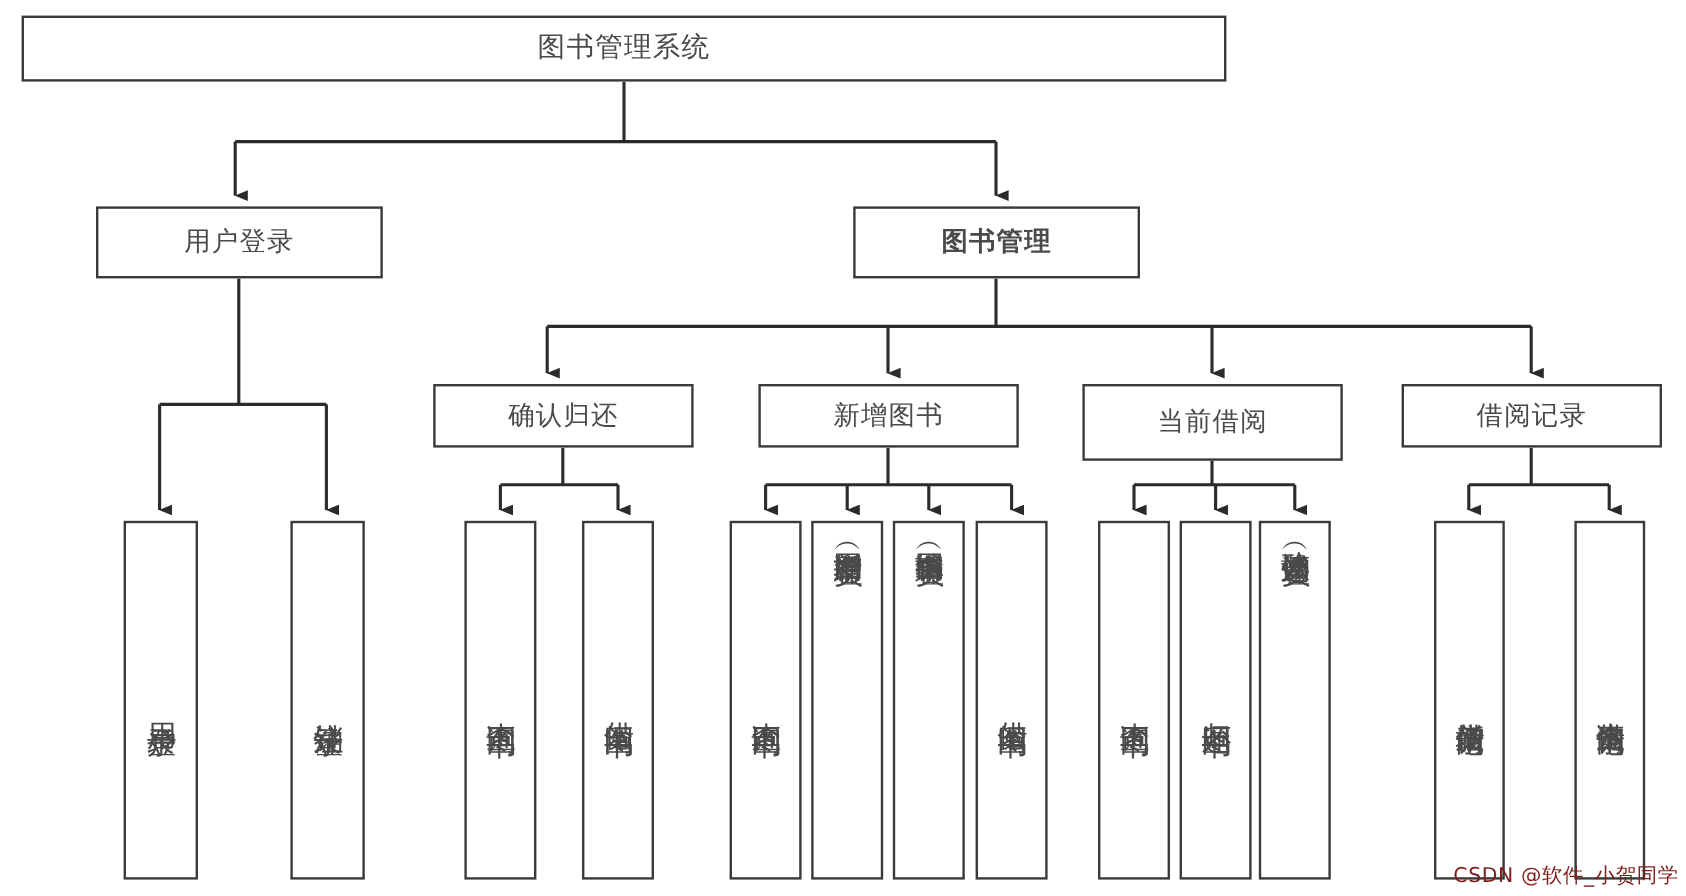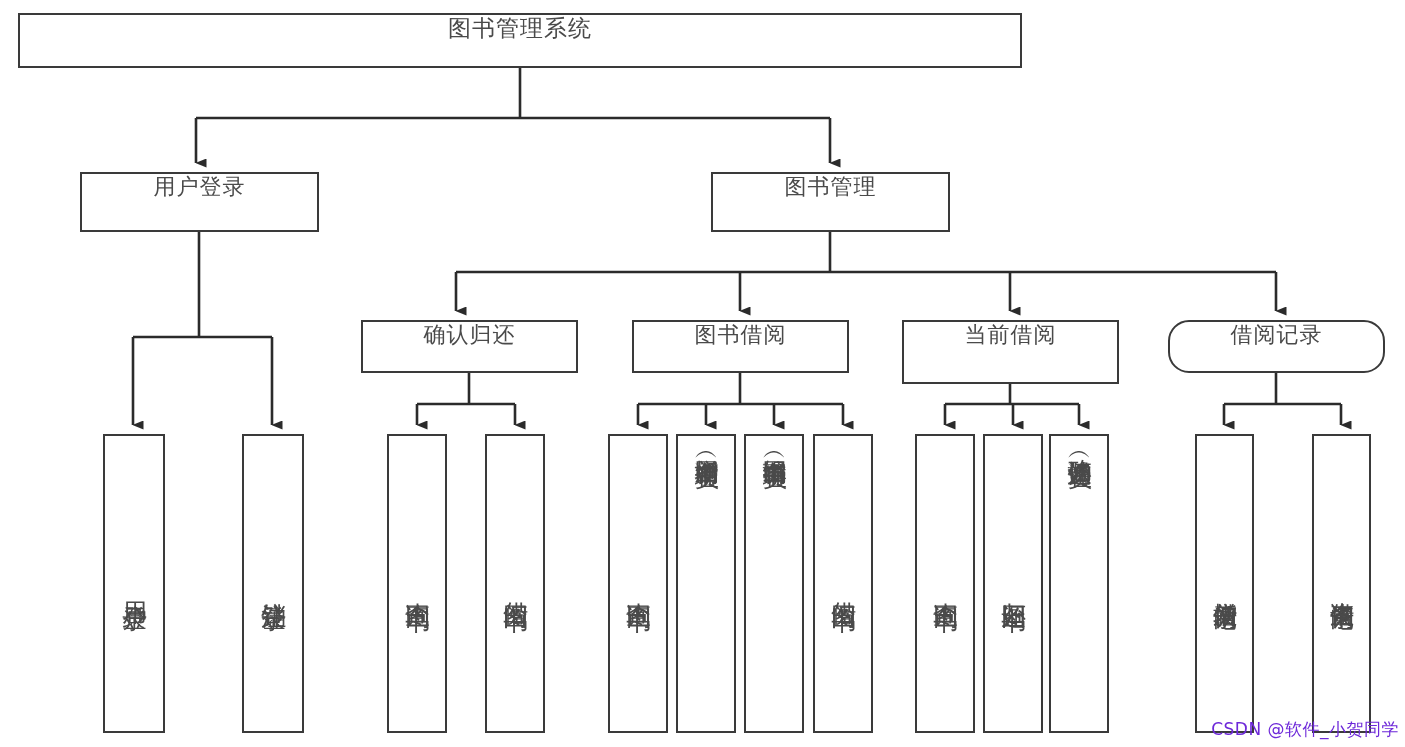--- a/index.html
+++ b/index.html
@@ -1,34 +1,34 @@
 <!DOCTYPE html>
 <html><head>
 <meta charset="utf-8">
 <style>
   html,body{margin:0;padding:0;background:#ffffff;}
   body{width:1405px;height:747px;overflow:hidden;
        font-family:"DejaVu Sans","Liberation Sans",sans-serif;}
   #stage{position:relative;width:1405px;height:747px;background:#fff;}
   svg#wires{position:absolute;left:0;top:0;width:1405px;height:747px;}
   .node{position:absolute;box-sizing:border-box;background:#ffffff;
-        border:2px solid #3a3a3a;display:flex;align-items:flex-start;
+        border:2px solid #3a3a3a;display:flex;align-items:center;
         justify-content:center;}
   .node .lbl{color:#4a4a4a;font-size:22px;line-height:1.15;letter-spacing:1px;
              white-space:nowrap;}
   .node.root .lbl{font-size:23px;}
   .node.l2 .lbl{font-size:22px;}
   .leaf{position:absolute;box-sizing:border-box;background:#ffffff;
         border:2px solid #3a3a3a;display:flex;align-items:center;
         justify-content:center;padding-top:4px;}
   .leaf .vlbl{writing-mode:vertical-rl;text-orientation:upright;
               color:#4a4a4a;font-size:25px;line-height:1.06;
               letter-spacing:2px;white-space:nowrap;}
   .leaf.tall .vlbl{font-size:24px;letter-spacing:1px;}
-  #watermark{position:absolute;right:6px;bottom:6px;color:#6d28d9;
+  #watermark{position:absolute;right:6px;bottom:6px;color:#7f1d1d;
              font-size:17px;letter-spacing:.5px;white-space:nowrap;}
 </style>
 </head>
 <body>
 
 <div id="stage">
 
   <svg id="wires" viewBox="0 0 1405 747" xmlns="http://www.w3.org/2000/svg">
     <defs>
       <marker id="arw" markerWidth="9" markerHeight="11" refX="4.5" refY="10.5" orient="auto" markerUnits="userSpaceOnUse">
@@ -79,34 +79,34 @@
     </g>
   </svg>
 
   <div class="node root" style="left:18px;top:13px;width:1004px;height:55px;">
     <span class="lbl">图书管理系统</span>
   </div>
 
   <div class="node l2" style="left:80px;top:172px;width:239px;height:60px;">
     <span class="lbl">用户登录</span>
   </div>
-  <div class="node l2" style="left:711px;top:172px;width:239px;height:60px;">
+  <div class="node l2" style="left:711px;top:172px;width:239px;height:60px;font-weight:bold;">
     <span class="lbl">图书管理</span>
   </div>
 
   <div class="node l2" style="left:361px;top:320px;width:217px;height:53px;">
     <span class="lbl">确认归还</span>
   </div>
   <div class="node l2" style="left:632px;top:320px;width:217px;height:53px;">
-    <span class="lbl">图书借阅</span>
+    <span class="lbl">新增图书</span>
   </div>
   <div class="node l2" style="left:902px;top:320px;width:217px;height:64px;">
     <span class="lbl">当前借阅</span>
   </div>
-  <div class="node l2" style="left:1168px;top:320px;width:217px;height:53px;border-radius:21px;">
+  <div class="node l2" style="left:1168px;top:320px;width:217px;height:53px;">
     <span class="lbl">借阅记录</span>
   </div>
 
   <div class="leaf" style="left:103px;top:434px;width:62px;height:299px;">
     <span class="vlbl">用户登录</span>
   </div>
   <div class="leaf" style="left:242px;top:434px;width:62px;height:299px;">
     <span class="vlbl">注销登录</span>
   </div>
 

